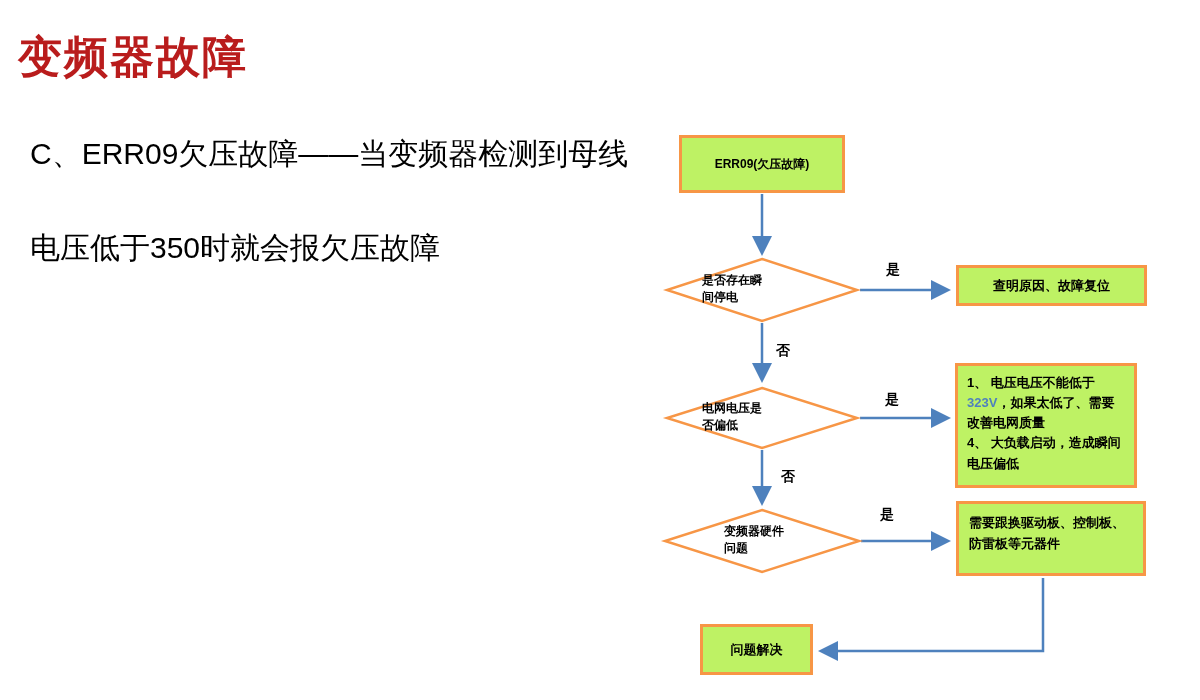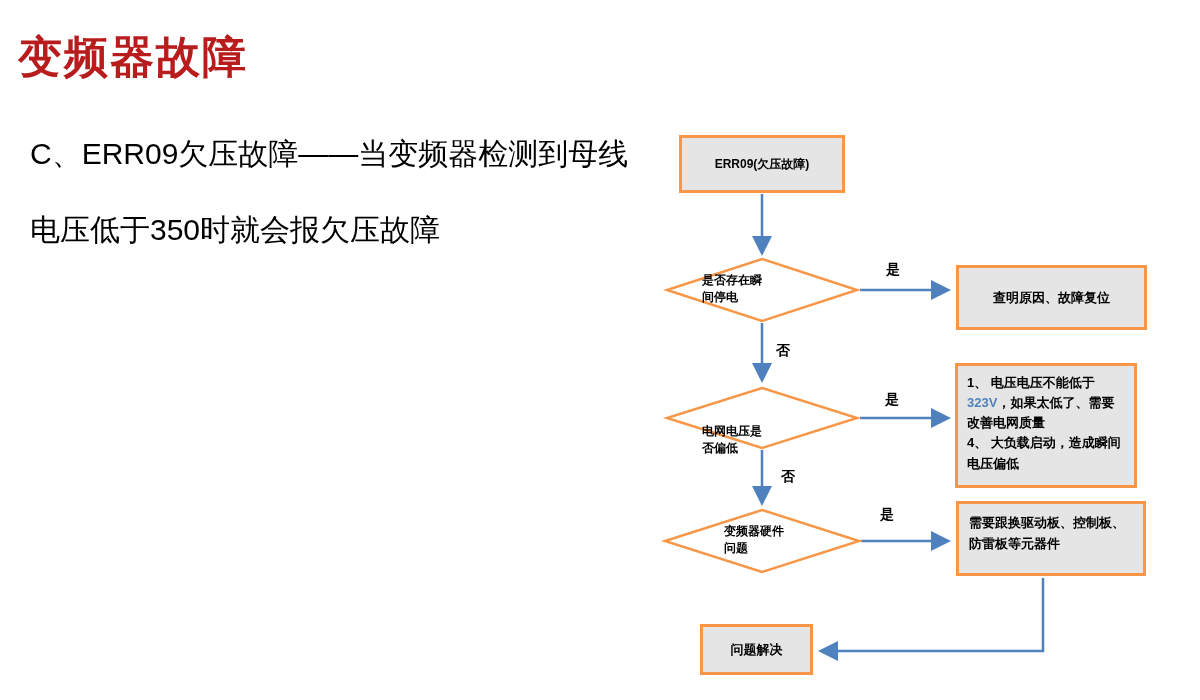--- a/index.html
+++ b/index.html
@@ -3,40 +3,40 @@
 <meta charset="utf-8">
 <style>
   html,body{margin:0;padding:0;background:#fff;}
   .slide{position:relative;width:1200px;height:700px;background:#ffffff;
          font-family:"Liberation Sans",sans-serif;overflow:hidden;}
 
   .title{position:absolute;left:18px;top:28px;font-size:44px;font-weight:bold;
          color:#b91c1c;letter-spacing:2px;}
 
   .desc{position:absolute;left:30px;top:134px;font-size:30px;color:#000;}
-  .desc .line2{margin-top:35px;}
+  .desc .line2{margin-top:53px;}
 
   .fc-svg{position:absolute;left:0;top:0;width:1200px;height:700px;pointer-events:none;}
 
-  .shape-box{position:absolute;border:3px solid #F79646;background:#e5e5e5;
+  .shape-box{position:absolute;border:3px solid #F79646;background:#bef264;
              box-sizing:border-box;color:#000;font-weight:bold;}
   .centered{display:flex;align-items:center;justify-content:center;text-align:center;}
 
   .box-start{left:679px;top:135px;width:166px;height:58px;font-size:12px;}
-  .box-action1{left:956px;top:265px;width:191px;height:65px;font-size:13px;}
+  .box-action1{left:956px;top:265px;width:191px;height:41px;font-size:13px;}
   .box-action2{left:955px;top:363px;width:182px;height:125px;font-size:13px;
                padding:7px 9px;line-height:1.55;text-align:left;}
   .box-action3{left:956px;top:501px;width:190px;height:75px;font-size:13px;
                padding:9px 10px;line-height:1.6;text-align:left;}
   .box-end{left:700px;top:624px;width:113px;height:51px;font-size:13px;}
 
   .dlabel{position:absolute;width:120px;text-align:left;font-size:12px;
           font-weight:bold;color:#000;line-height:1.45;}
   .dlabel-1{left:702px;top:272px;}
-  .dlabel-2{left:702px;top:423px;}
+  .dlabel-2{left:702px;top:400px;}
   .dlabel-3{left:724px;top:523px;}
 
   .elabel{position:absolute;font-size:14px;font-weight:bold;color:#000;}
   .yes-1{left:886px;top:261px;}
   .no-1{left:776px;top:342px;}
   .yes-2{left:885px;top:391px;}
   .no-2{left:781px;top:468px;}
   .yes-3{left:880px;top:506px;}
 
   .hl{color:#4F81BD;}

